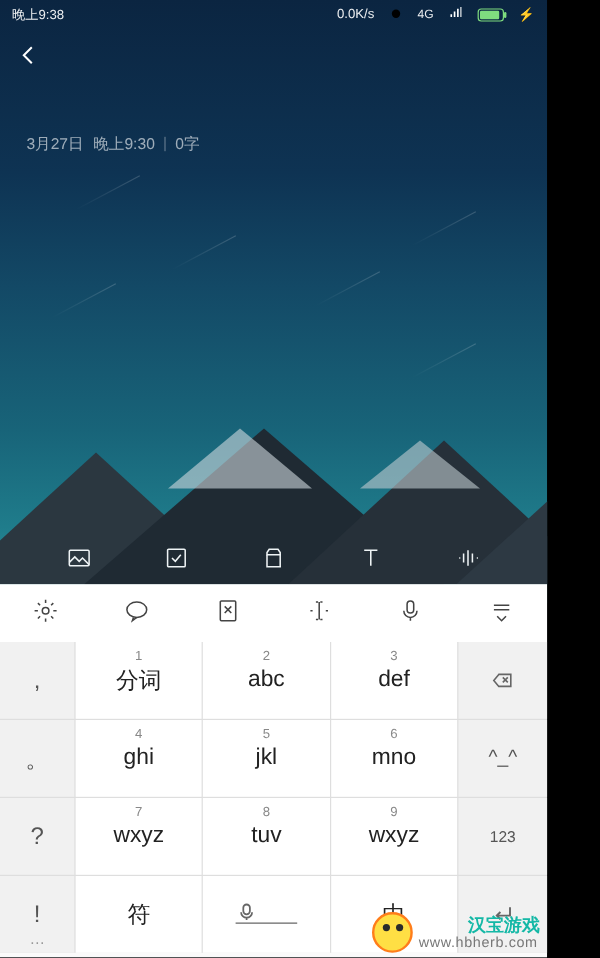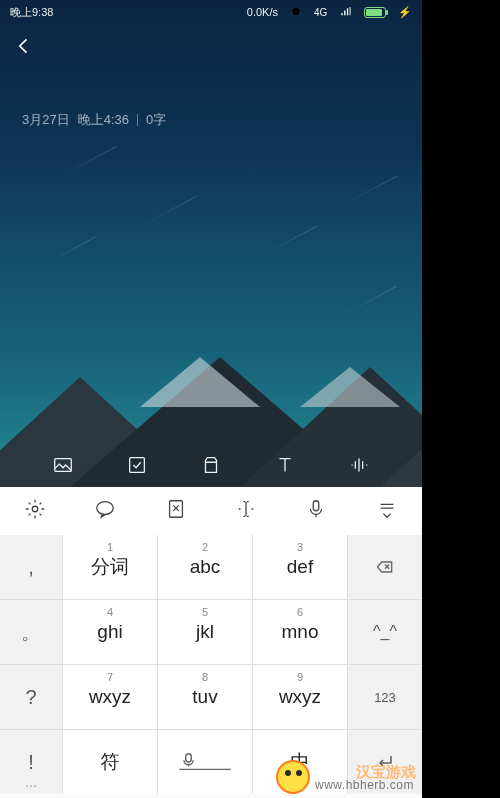--- a/index.html
+++ b/index.html
@@ -5,21 +5,21 @@
   * { box-sizing: border-box; margin: 0; padding: 0; }
   body {
     width: 500px;
     height: 798px;
     font-family: -apple-system, "Helvetica Neue", Arial, sans-serif;
     overflow: hidden;
     position: relative;
     background: #000;
   }
   .screen {
-    width: 422px;
+    width: 456px;
     height: 798px;
     position: relative;
     overflow: hidden;
   }
   
   .wallpaper {
     position: absolute;
     inset: 0;
     background: linear-gradient(to bottom,
       #0b2541 0%,
@@ -209,21 +209,21 @@
     top: 8px;
     width: 6px; height: 6px;
     border-radius: 50%;
     background: #2b2b2b;
   }
   .wm-logo::before { left: 7px; }
   .wm-logo::after { left: 18px; }
   .wm-text {
     display: flex; flex-direction: column; line-height: 1;
   }
-  .wm-text .t1 { font-size: 15px; font-weight: 700; color: #fdba74; margin-left: 41px; }
+  .wm-text .t1 { font-size: 15px; font-weight: 700; color: #14b8a6; margin-left: 41px; }
   .wm-text .t2 { font-size: 12px; color: #777; letter-spacing: 0.5px; }
 </style>
 </head>
 <body>
 
 <div class="screen">
   <div class="wallpaper">
     <div class="meteor" style="top:160px;left:60px"></div>
     <div class="meteor" style="top:210px;left:140px"></div>
     <div class="meteor" style="top:250px;left:40px"></div>
@@ -264,21 +264,21 @@
   </div>
 
   <div class="back-btn">
     <svg width="20" height="20" viewBox="0 0 24 24" stroke="#fff" fill="none" stroke-width="2">
         <path d="M15 4l-8 8 8 8"></path>
       </svg>
   </div>
 
   <div class="note-meta">
     <span>3月27日</span>
-    <span>晚上4:36</span>
+    <span>晚上9:30</span>
     <span class="sep"></span>
     <span>0字</span>
   </div>
 
   <div class="edit-toolbar">
     <span>
       <svg width="22" height="22" viewBox="0 0 24 24">
           <rect x="3" y="5" width="18" height="14" rx="1"></rect>
           <path d="M3 16l5-5 4 4 3-3 6 6"></path>
         </svg>

